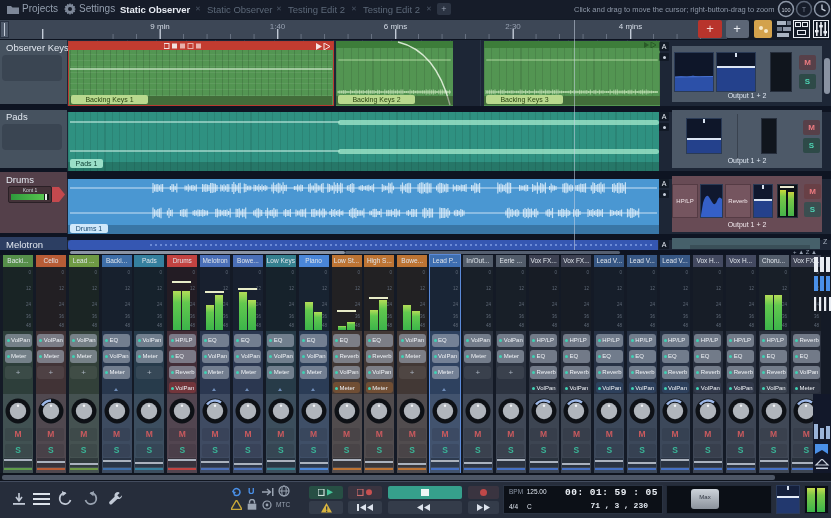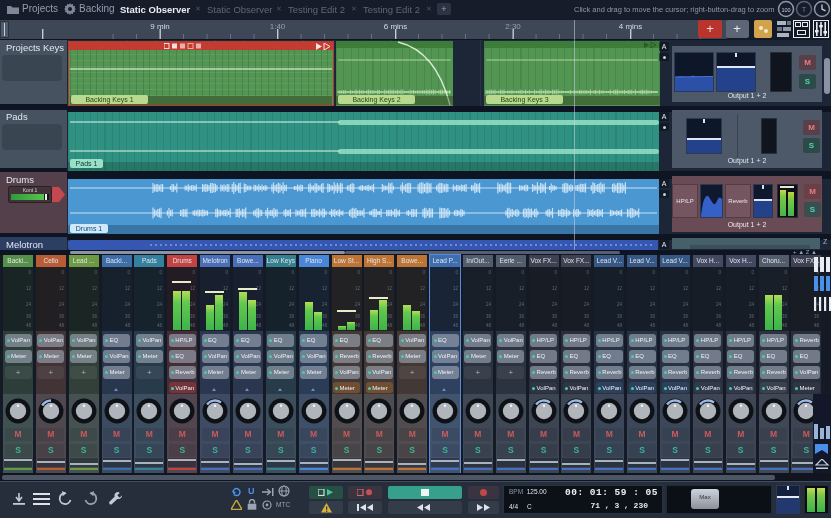--- a/index.html
+++ b/index.html
@@ -9,21 +9,21 @@
 
 <div class="abs" style="left:0;top:0;width:831px;height:19px;background:#161c29;"></div>
 <svg class="abs" style="left:7px;top:4px" width="12" height="10">
     <path d="M0 2 h4 l1.5 1.5 H12 V10 H0 Z" fill="#7d8798"></path>
   </svg>
 <div class="abs" style="left:22px;top:3px;font-size:10px;color:#939eae;">Projects</div>
 <svg class="abs" style="left:64px;top:3px" width="12" height="12" viewBox="0 0 12 12">
     <path d="M6 0l1 1.6 1.9-.5.3 1.9 1.9.3-.5 1.9L12 6l-1.4 1 .5 1.9-1.9.3-.3 1.9-1.9-.5L6 12l-1-1.4-1.9.5-.3-1.9-1.9-.3.5-1.9L0 6l1.4-1-.5-1.9 1.9-.3.3-1.9 1.9.5z" fill="#7d8798"></path>
     <circle cx="6" cy="6" r="2" fill="#161c29"></circle>
   </svg>
-<div class="abs" style="left:79px;top:3px;font-size:10px;color:#939eae;">Backing</div>
+<div class="abs" style="left:79px;top:3px;font-size:10px;color:#939eae;">Settings</div>
 <div class="abs" style="left:120px;top:4px;font-size:9.5px;font-weight:bold;color:#e9edf4;">Static Observer</div>
 <div class="abs" style="left:195px;top:5px;font-size:7px;color:#4a5464;">✕</div>
 <div class="abs" style="left:207px;top:4px;font-size:9.5px;color:#5c6878;">Static Observer</div>
 <div class="abs" style="left:276px;top:5px;font-size:7px;color:#4a5464;">✕</div>
 <div class="abs" style="left:288px;top:4px;font-size:9.5px;color:#5c6878;">Testing Edit 2</div>
 <div class="abs" style="left:351px;top:5px;font-size:7px;color:#4a5464;">✕</div>
 <div class="abs" style="left:363px;top:4px;font-size:9.5px;color:#5c6878;">Testing Edit 2</div>
 <div class="abs" style="left:426px;top:5px;font-size:7px;color:#4a5464;">✕</div>
 <div class="abs" style="left:437px;top:3px;width:14px;height:12px;background:#2c3443;border-radius:2px;color:#9aa4b4;font-size:9px;text-align:center;line-height:12px;">+</div>
 <div class="abs" style="left:574px;top:5px;font-size:7.5px;color:#8e98a8;">Click and drag to move the cursor; right-button-drag to zoom</div>
@@ -101,21 +101,21 @@
     <rect x="7.2" y="2" width="1.6" height="14" fill="#e8ecf2"></rect>
     <rect x="11.4" y="2" width="1.6" height="14" fill="#e8ecf2"></rect>
 <rect x="2" y="10" width="3.6" height="2.4" fill="#e8ecf2"></rect>
     <rect x="6.2" y="5" width="3.6" height="2.4" fill="#e8ecf2"></rect>
     <rect x="10.4" y="11" width="3.6" height="2.4" fill="#e8ecf2"></rect>
   </svg>
 <div class="abs" style="left:0;top:40px;width:831px;height:214px;background:#1d2636;"></div>
 <div class="abs" style="left:68px;top:40px;width:592px;height:210px;
 background:repeating-linear-gradient(90deg, #2a3449 0px, #2a3449 1px, transparent 1px, transparent 29.4px);"></div>
 <div class="abs" style="left:0;top:40px;width:67px;height:67px;background:#46525f;"></div>
-<div class="abs" style="left:6px;top:42px;font-size:9.5px;color:#e2e8f0;">Projects Keys</div>
+<div class="abs" style="left:6px;top:42px;font-size:9.5px;color:#e2e8f0;">Observer Keys</div>
 <div class="abs" style="left:2px;top:55px;width:60px;height:26px;background:rgba(18,24,36,0.22);border-radius:4px;"></div>
 <div class="abs" style="left:0;top:109px;width:67px;height:62px;background:#46525f;"></div>
 <div class="abs" style="left:6px;top:111px;font-size:9.5px;color:#e2e8f0;">Pads</div>
 <div class="abs" style="left:2px;top:124px;width:60px;height:26px;background:rgba(18,24,36,0.22);border-radius:4px;"></div>
 <div class="abs" style="left:0;top:172px;width:67px;height:62px;background:#54404a;"></div>
 <div class="abs" style="left:6px;top:174px;font-size:9.5px;color:#e2e8f0;">Drums</div>
 <div class="abs" style="left:0;top:237px;width:67px;height:13px;background:#2c3e62;"></div>
 <div class="abs" style="left:6px;top:239px;font-size:9.5px;color:#e2e8f0;">Melotron</div>
 <div class="abs" style="left:8px;top:186px;width:44px;height:17px;background:#433238;border:1px solid #2a2026;border-radius:2px;box-sizing:border-box;"></div>
 <div class="abs" style="left:10px;top:187px;width:40px;text-align:center;font-size:5px;color:#cfd6de;">Kont 1</div>

